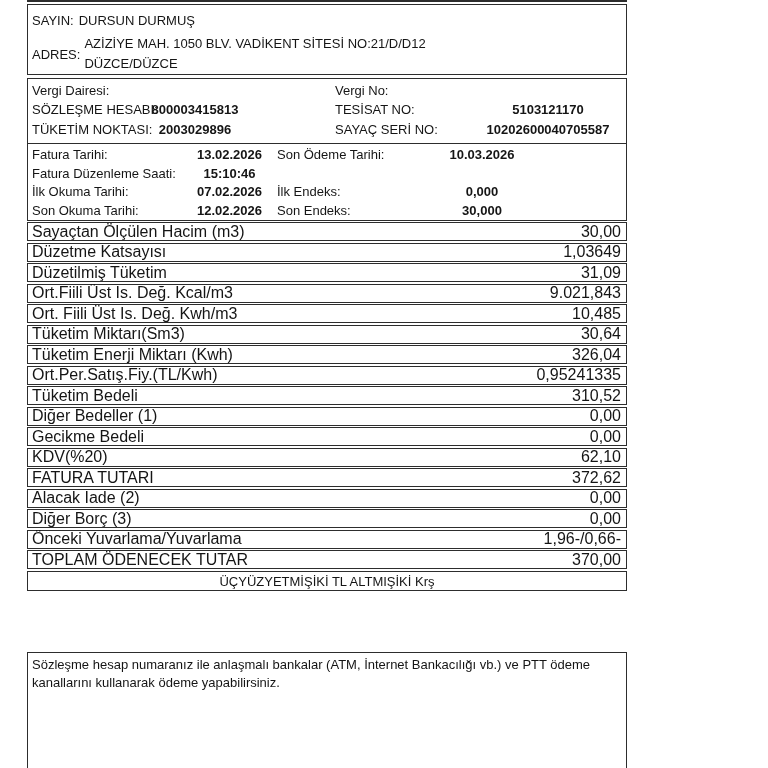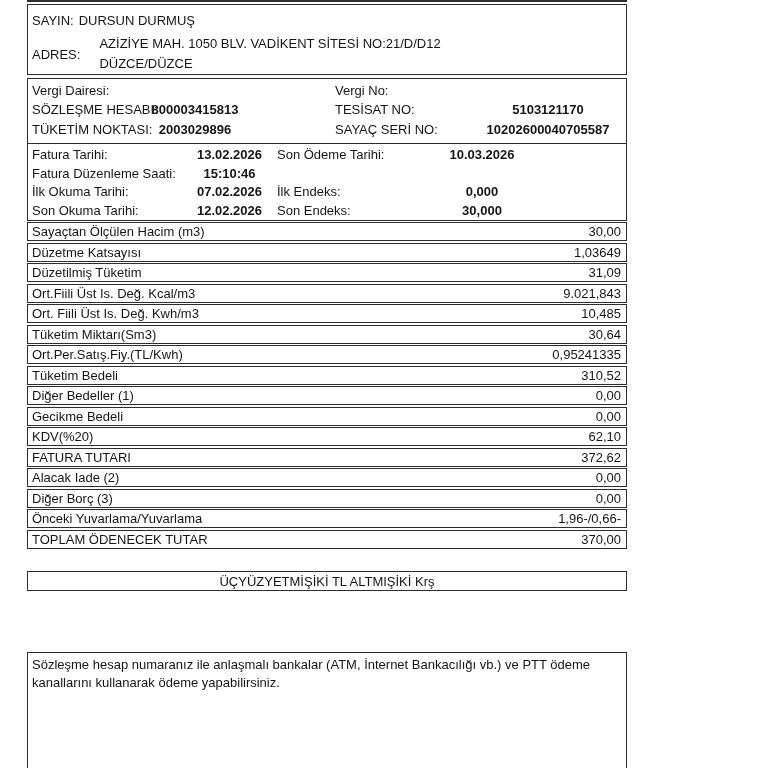--- a/index.html
+++ b/index.html
@@ -22,21 +22,21 @@
     font-size: 13px;
   }
   
   .topline {
     position: absolute; left: 27px; top: 0; width: 600px; height: 0;
     border-top: 2px solid #2d2d2d;
   }
   
   .customer { top: 4px; height: 71px; padding: 7px 4px 0 4px; }
   .sayin-row { display: flex; gap: 5px; line-height: 17px; }
-  .adres-row { display: flex; gap: 19px; margin-top: 5px; }
+  .adres-row { display: flex; gap: 4px; margin-top: 5px; }
   .adres-row .lbl { align-self: center; }
   .addr-lines div { line-height: 20px; }
   
   .account { top: 78px; height: 77px; padding: 2px 0 0 4px; }
   .acct-grid { display: grid; grid-template-columns: 118px 90px 95px 135px auto; }
   .acct-grid > span { line-height: 19.3px; white-space: nowrap; }
   .dates { top: 143px; height: 78px; padding: 2px 0 0 4px; }
   .dates-grid { display: grid; grid-template-columns: 150px 95px 140px 130px auto; }
   .dates-grid > span { line-height: 18.6px; white-space: nowrap; }
   .vcenter { text-align: center; font-weight: bold; }
@@ -45,21 +45,21 @@
     position: absolute; left: 27px; top: 222px; width: 600px;
     display: flex; flex-direction: column; gap: 1.5px;
   }
   .crow {
     box-sizing: border-box;
     height: 19px;
     border: 1.5px solid #2d2d2d;
     background: #fff;
     display: flex; justify-content: space-between; align-items: center;
     padding: 0 5px 0 4px;
-    font-size: 13px;
+    font-size: 16px;
     white-space: nowrap;
   }
   
   .words { top: 571px; height: 20px; display: flex; align-items: center; justify-content: center; font-size: 13px; }
   
   .tariff { top: 593px; height: 57px; padding: 1px 4px 0 4px; }
   .tariff .t-line { line-height: 17px; }
   .tariff .t-msg { font-weight: bold; font-size: 14.6px; line-height: 19px; letter-spacing: 0.2px; }
   
   .payment { top: 652px; height: 130px; padding: 3px 4px 0 4px; }
@@ -160,20 +160,24 @@
     </div>
     <div class="crow">
       <span>Ort. Fiili Üst Is. Değ. Kwh/m3</span>
       <span>10,485</span>
     </div>
     <div class="crow">
       <span>Tüketim Miktarı(Sm3)</span>
       <span>30,64</span>
     </div>
     <div class="crow">
+      <span>Tüketim Enerji Miktarı (Kwh)</span>
+      <span>326,04</span>
+    </div>
+    <div class="crow">
       <span>Ort.Per.Satış.Fiy.(TL/Kwh)</span>
       <span>0,95241335</span>
     </div>
     <div class="crow">
       <span>Tüketim Bedeli</span>
       <span>310,52</span>
     </div>
     <div class="crow">
       <span>Diğer Bedeller (1)</span>
       <span>0,00</span>

